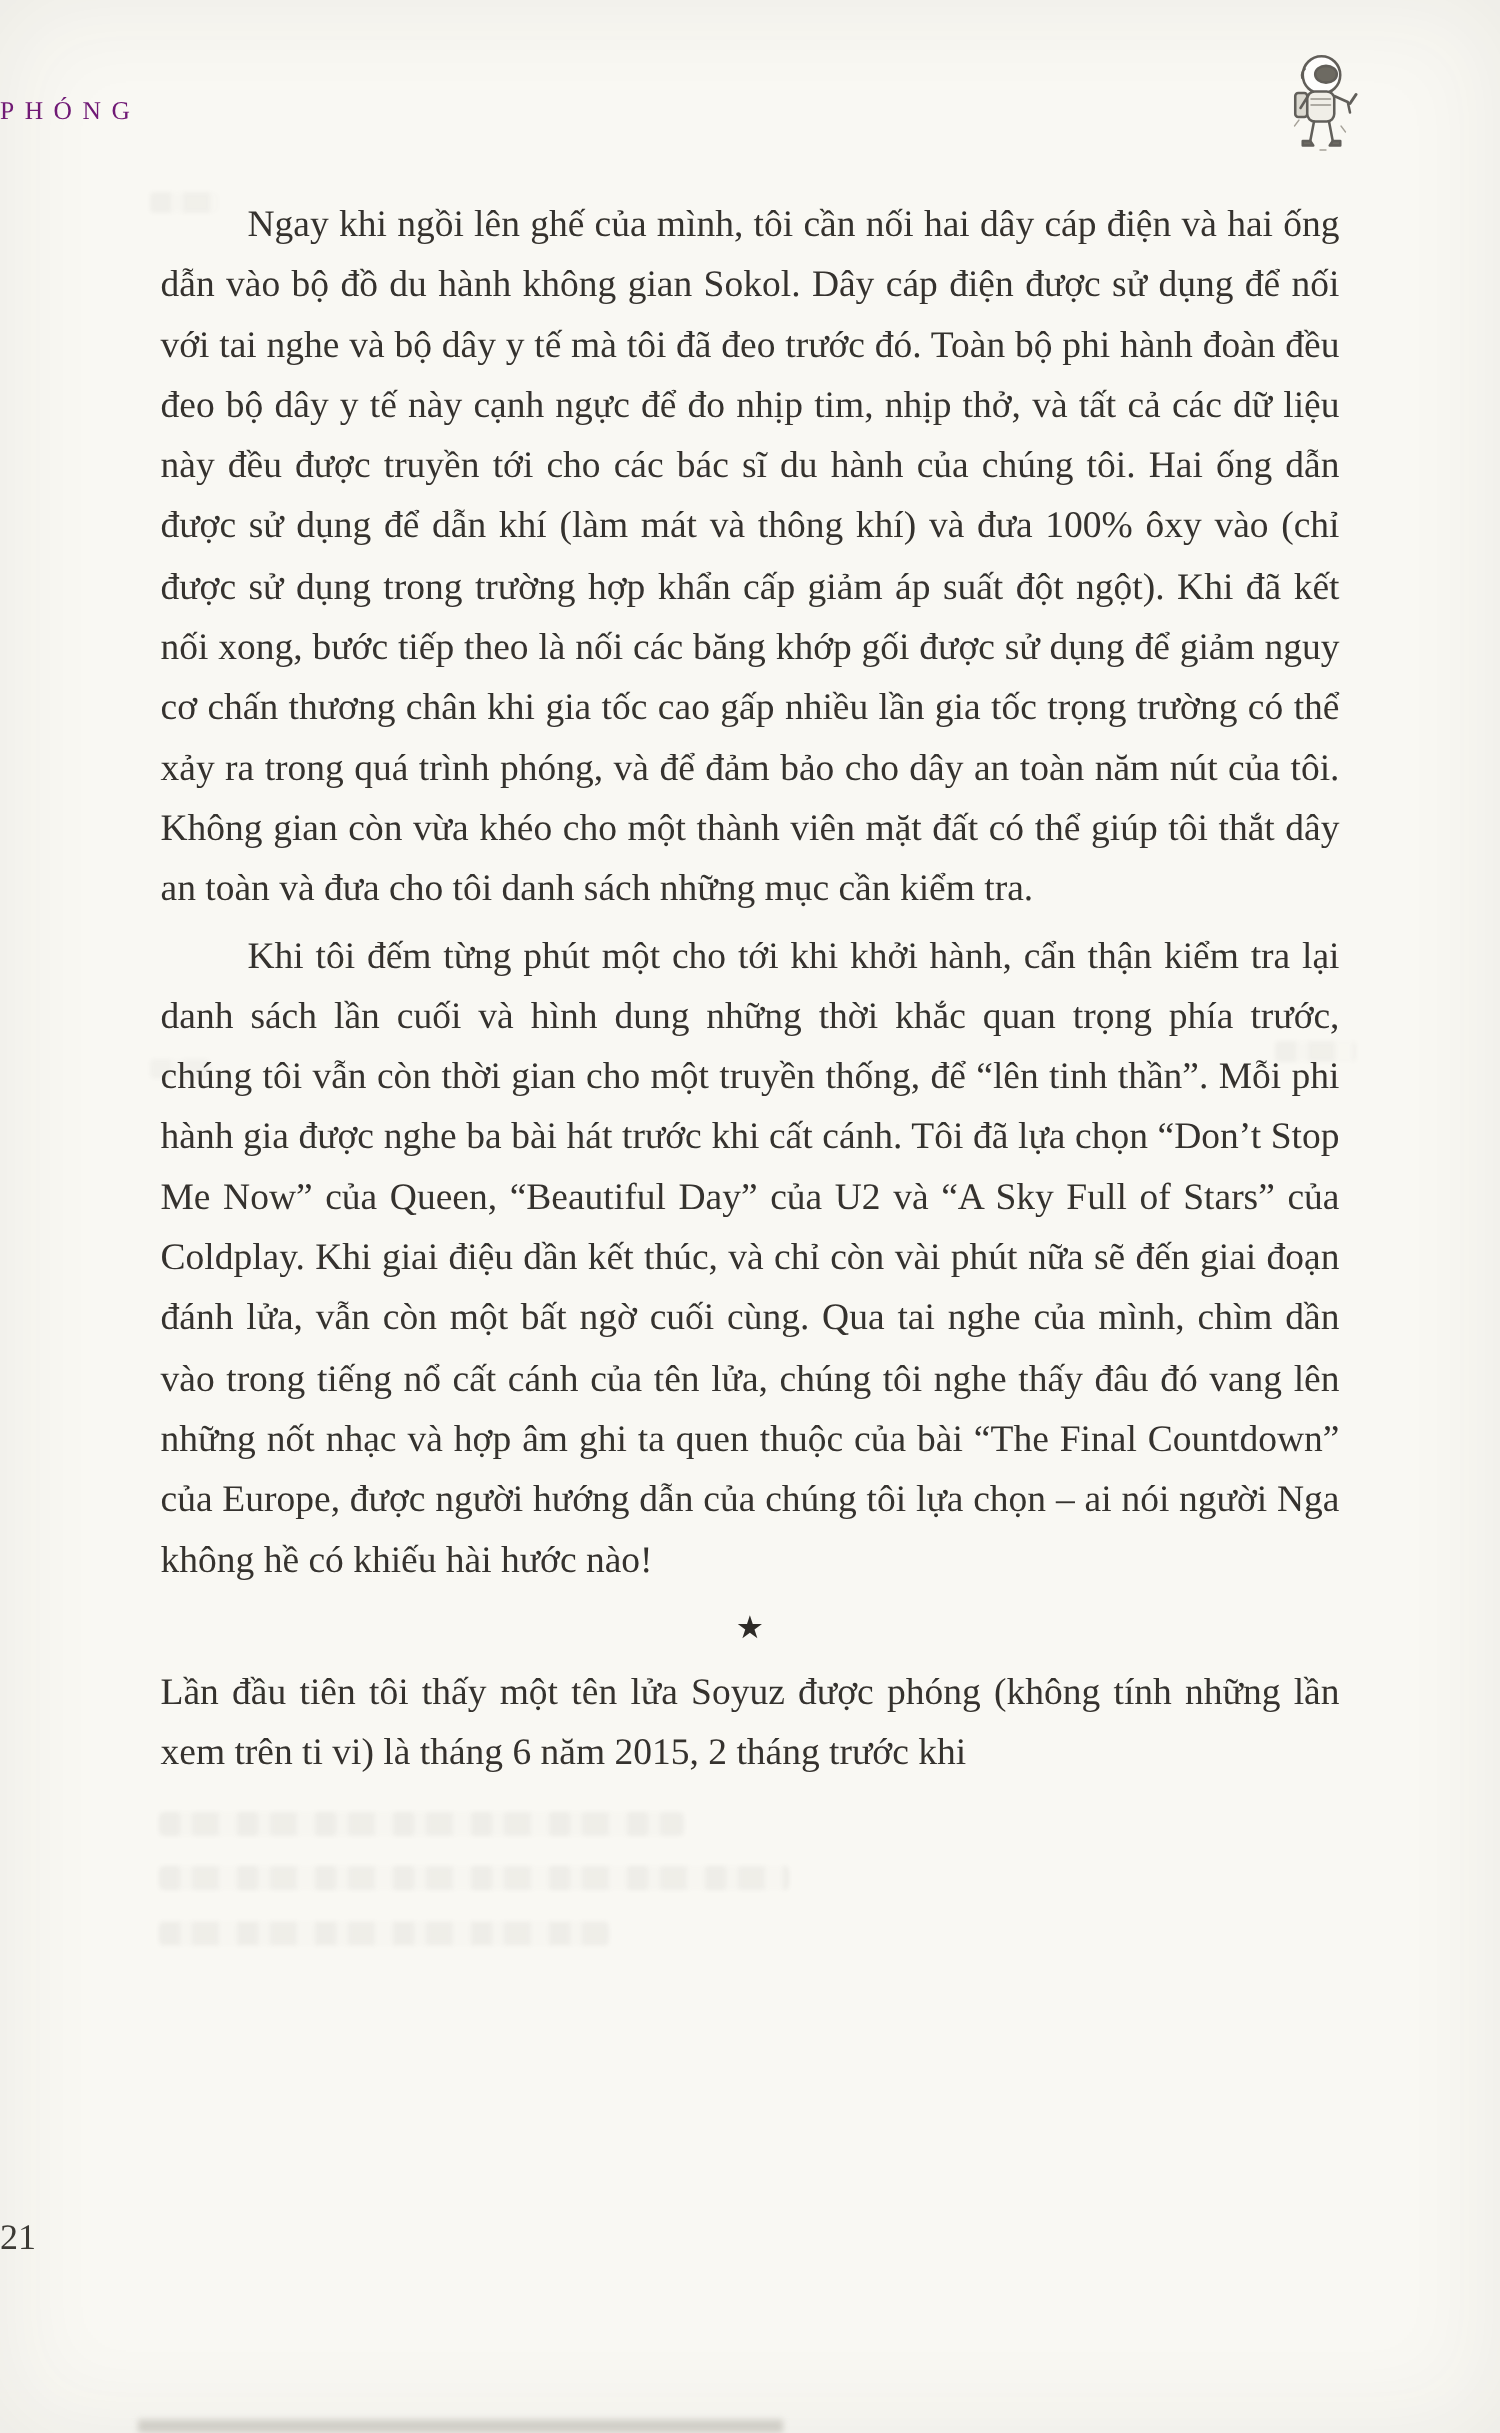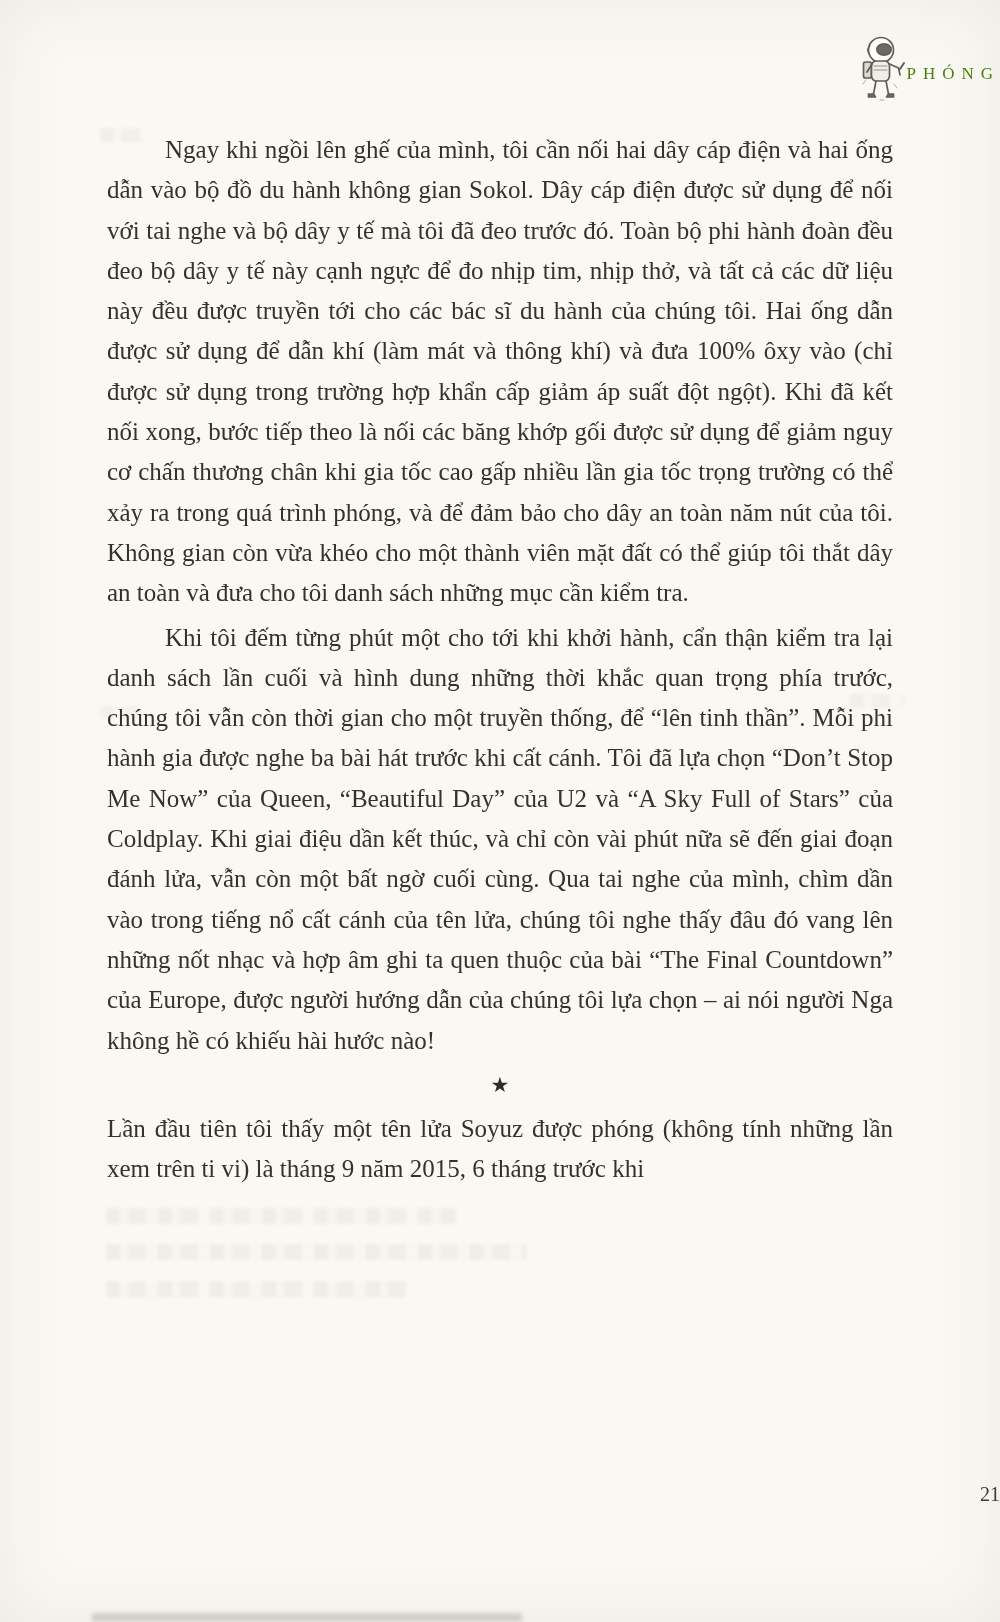--- a/index.html
+++ b/index.html
@@ -15,24 +15,24 @@
     overflow: hidden;
     box-shadow: inset 0 0 70px rgba(60,55,40,0.07);
   }
 
   
   .running-head {
     position: absolute;
     top: 64px;
     left: 0;
     width: 100%;
-    text-align: right;
+    text-align: left;
     font-size: 17px;
     letter-spacing: 7px;
-    color: #4d7c0f;
+    color: #701a75;
     font-family: "Liberation Serif", serif;
   }
 
   
   .astronaut {
     position: absolute;
     top: 34px;
     right: 90px;
     width: 60px;
     height: 72px;
@@ -61,22 +61,22 @@
     color: #2e2b27;
     text-indent: 0 !important;
   }
 
   
   .page-number {
     position: absolute;
     bottom: 116px;
     left: 0;
     width: 100%;
-    text-align: right;
-    font-size: 20px;
+    text-align: left;
+    font-size: 24px;
     color: #3c3a35;
   }
 
   
   .bleed {
     position: absolute;
     pointer-events: none;
     background: repeating-linear-gradient(
       90deg,
       rgba(90,88,82,0.55) 0 14px,
@@ -139,21 +139,21 @@
 
         <path d="M16 46 l-3 4 M44 50 l3 4 M30 66 h4" stroke-width="0.9" stroke="#9b978d"></path>
       </g>
     </svg>
   </div>
 
   <div class="text-block">
     <p class="indent">Ngay khi ngồi lên ghế của mình, tôi cần nối hai dây cáp điện và hai ống dẫn vào bộ đồ du hành không gian Sokol. Dây cáp điện được sử dụng để nối với tai nghe và bộ dây y tế mà tôi đã đeo trước đó. Toàn bộ phi hành đoàn đều đeo bộ dây y tế này cạnh ngực để đo nhịp tim, nhịp thở, và tất cả các dữ liệu này đều được truyền tới cho các bác sĩ du hành của chúng tôi. Hai ống dẫn được sử dụng để dẫn khí (làm mát và thông khí) và đưa 100% ôxy vào (chỉ được sử dụng trong trường hợp khẩn cấp giảm áp suất đột ngột). Khi đã kết nối xong, bước tiếp theo là nối các băng khớp gối được sử dụng để giảm nguy cơ chấn thương chân khi gia tốc cao gấp nhiều lần gia tốc trọng trường có thể xảy ra trong quá trình phóng, và để đảm bảo cho dây an toàn năm nút của tôi. Không gian còn vừa khéo cho một thành viên mặt đất có thể giúp tôi thắt dây an toàn và đưa cho tôi danh sách những mục cần kiểm tra.</p>
     <p class="indent">Khi tôi đếm từng phút một cho tới khi khởi hành, cẩn thận kiểm tra lại danh sách lần cuối và hình dung những thời khắc quan trọng phía trước, chúng tôi vẫn còn thời gian cho một truyền thống, để “lên tinh thần”. Mỗi phi hành gia được nghe ba bài hát trước khi cất cánh. Tôi đã lựa chọn “Don’t Stop Me Now” của Queen, “Beautiful Day” của U2 và “A Sky Full of Stars” của Coldplay. Khi giai điệu dần kết thúc, và chỉ còn vài phút nữa sẽ đến giai đoạn đánh lửa, vẫn còn một bất ngờ cuối cùng. Qua tai nghe của mình, chìm dần vào trong tiếng nổ cất cánh của tên lửa, chúng tôi nghe thấy đâu đó vang lên những nốt nhạc và hợp âm ghi ta quen thuộc của bài “The Final Countdown” của Europe, được người hướng dẫn của chúng tôi lựa chọn – ai nói người Nga không hề có khiếu hài hước nào!</p>
     <p class="scene-break">★</p>
-    <p>Lần đầu tiên tôi thấy một tên lửa Soyuz được phóng (không tính những lần xem trên ti vi) là tháng 9 năm 2015, 6 tháng trước khi</p>
+    <p>Lần đầu tiên tôi thấy một tên lửa Soyuz được phóng (không tính những lần xem trên ti vi) là tháng 6 năm 2015, 2 tháng trước khi</p>
   </div>
 
   <div class="bleed b1"></div>
   <div class="bleed b2"></div>
   <div class="bleed b3"></div>
   <div class="bleed b4"></div>
   <div class="bleed b5"></div>
   <div class="bleed b6"></div>
   <div class="scan-edge"></div>
 

